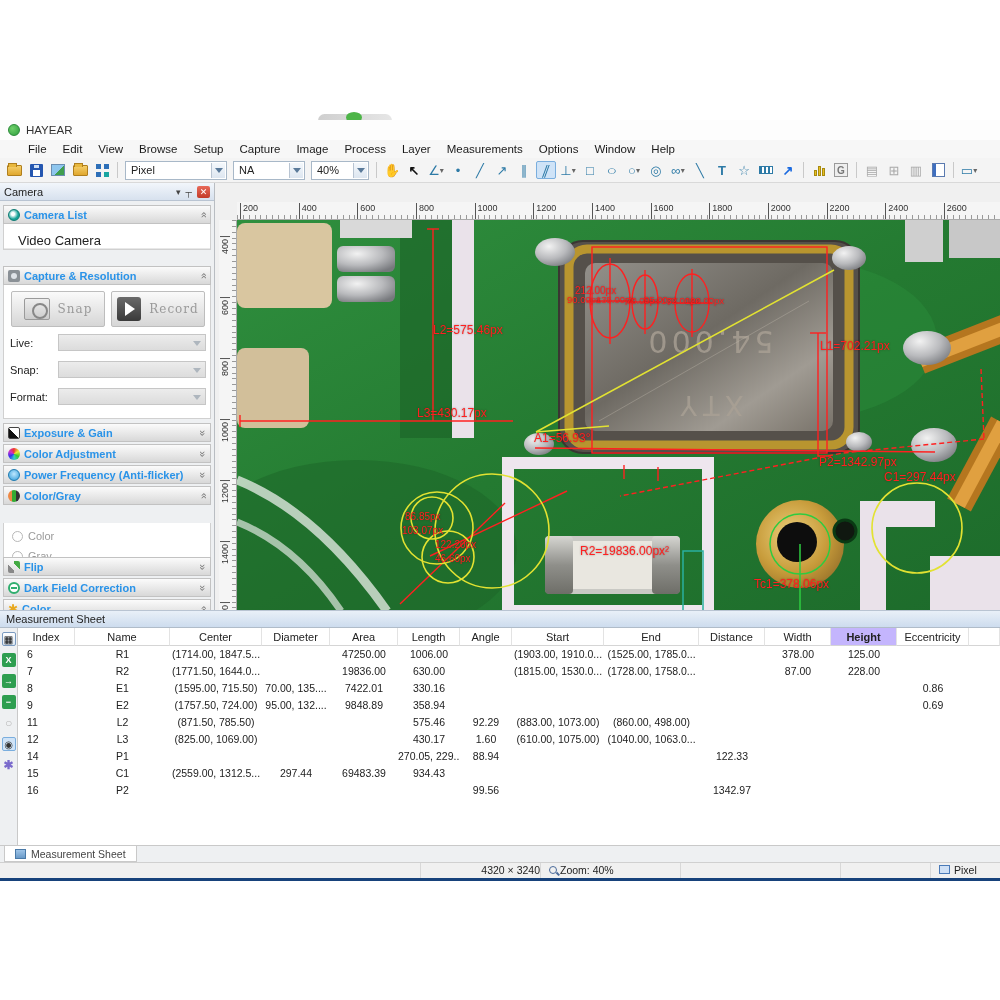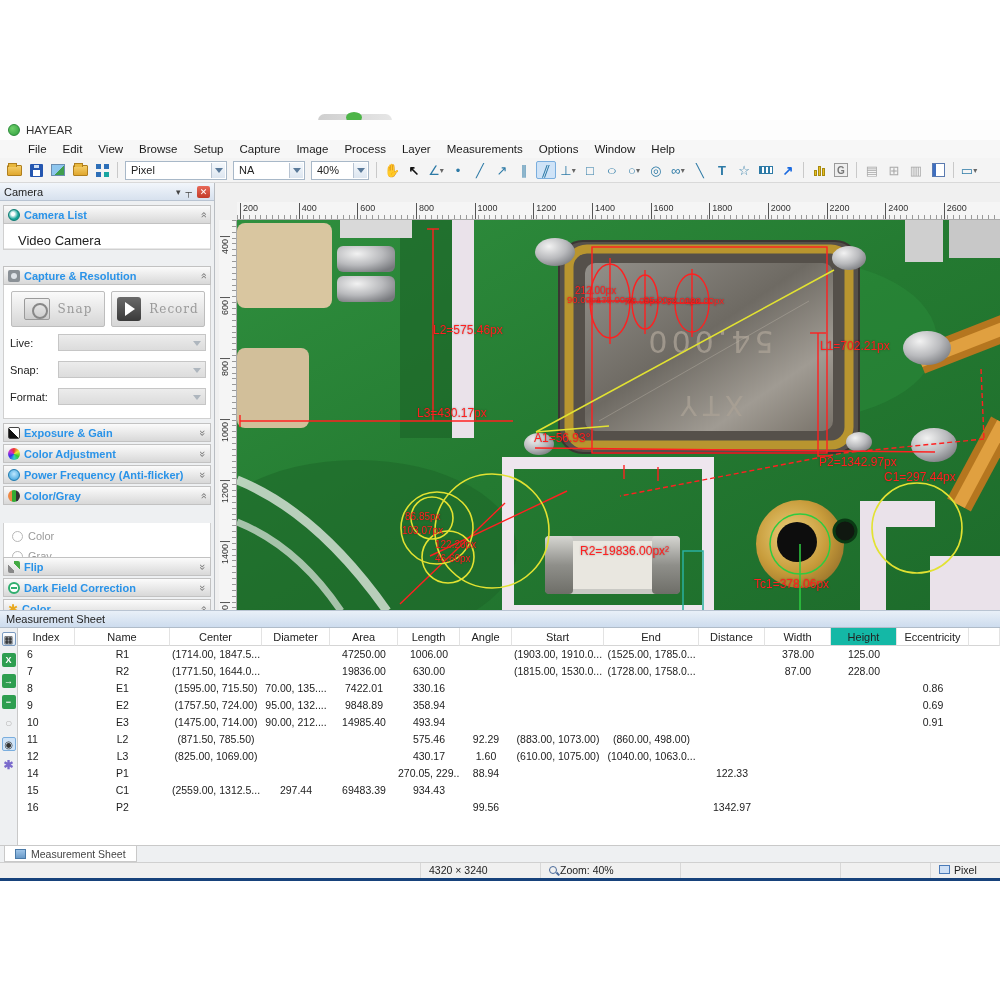--- a/index.html
+++ b/index.html
@@ -99,21 +99,21 @@
   .mstrip { left:0; top:508px; width:18px; height:217px; background:#eef0f2; border-right:1px solid #c9c9c9; display:flex; flex-direction:column; align-items:center; padding-top:4px; gap:7px; }
   .sico { width:14px; height:14px; font-size:10px; line-height:14px; text-align:center; border-radius:2px; }
   .xls { background:#2e9e50; color:#fff; font-weight:bold; font-size:9px; }
   .sheetico { background:linear-gradient(#fff,#dce8f4); border:1px solid #7a9ac0; }
   .ringico { color:#b8b8b8; font-size:12px; }
   .dotico { background:#cfe3f7; border:1px solid #7aaede; color:#333; font-size:10px; }
   .gearico { color:#7a6acc; font-weight:bold; font-size:12px; }
   .mtable { left:18px; top:508px; width:982px; height:217px; background:#fff; }
   .trow { display:grid; grid-template-columns:57px 95px 92px 68px 68px 62px 52px 92px 95px 66px 66px 66px 72px 1fr; }
   .th { font-size:11px; color:#222; text-align:center; height:18px; line-height:18px; border-right:1px solid #e3e3e3; border-bottom:1px solid #d5d5d5; overflow:hidden; white-space:nowrap; }
-  .th.hl { background:#14b8a6; }
+  .th.hl { background:#c4b5fd;font-weight:bold; }
   .td { font-size:10.5px; color:#222; text-align:center; height:17px; line-height:17px; overflow:hidden; white-space:nowrap; }
   .td.first { text-align:left; padding-left:9px; }
   .bottabbar { left:0; top:725px; width:1000px; height:17px; background:#eef0f2; border-top:1px solid #c9c9c9; }
   .bottab { position:absolute; left:4px; top:0; height:16px; background:#fff; border:1px solid #c9c9c9; border-top:none; display:flex; align-items:center; gap:5px; padding:0 10px; font-size:10.5px; color:#444; }
   .tabico { width:11px; height:10px; background:linear-gradient(#9ec4e8,#6a9ac8); border:1px solid #4a7aa8; }
   .statusbar { left:0; top:742px; width:1000px; height:16px; background:#f0f0f0; border-top:1px solid #d0d0d0; font-size:10.5px; color:#222; }
   .scell { position:absolute; top:0; height:16px; line-height:15px; border-left:1px solid #d8d8d8; padding-left:8px; }
   .mag { display:inline-block; width:8px; height:8px; border:1.5px solid #4a6a9a; border-radius:50%; position:relative; margin-right:3px; }
   .mag:after { content:""; position:absolute; left:6px; top:6px; width:4px; height:1.5px; background:#4a6a9a; transform:rotate(45deg); }
   .pxico { display:inline-block; width:11px; height:9px; background:#cfe0f5; border:1px solid #4a7ab8; margin-right:4px; }
@@ -634,36 +634,20 @@
             <div class="td"></div>
             <div class="td"></div>
             <div class="td"></div>
             <div class="td"></div>
             <div class="td"></div>
             <div class="td"></div>
             <div class="td">0.69</div>
             <div class="td"></div>
           </div>
           <div class="trow">
-            <div class="td first">10</div>
-            <div class="td">E3</div>
-            <div class="td">(1475.00, 714.00)</div>
-            <div class="td">90.00, 212....</div>
-            <div class="td">14985.40</div>
-            <div class="td">493.94</div>
-            <div class="td"></div>
-            <div class="td"></div>
-            <div class="td"></div>
-            <div class="td"></div>
-            <div class="td"></div>
-            <div class="td"></div>
-            <div class="td">0.91</div>
-            <div class="td"></div>
-          </div>
-          <div class="trow">
             <div class="td first">11</div>
             <div class="td">L2</div>
             <div class="td">(871.50, 785.50)</div>
             <div class="td"></div>
             <div class="td"></div>
             <div class="td">575.46</div>
             <div class="td">92.29</div>
             <div class="td">(883.00, 1073.00)</div>
             <div class="td">(860.00, 498.00)</div>
             <div class="td"></div>
@@ -740,21 +724,21 @@
     </div>
 
     <div class="abs bottabbar">
       <span class="bottab">
         <span class="tabico"></span>
         <span>Measurement Sheet</span>
       </span>
     </div>
 
     <div class="abs statusbar">
-      <span class="scell" style="left:420px;width:120px;text-align:left">4320 × 3240</span>
+      <span class="scell" style="left:420px;width:120px;text-align:right">4320 × 3240</span>
       <span class="scell" style="left:540px;width:140px"><span class="mag"></span><span>Zoom: 40%</span></span>
       <span class="scell" style="left:680px;width:160px"></span>
       <span class="scell" style="left:840px;width:90px"></span>
       <span class="scell" style="left:930px;width:70px"><span class="pxico"></span><span>Pixel</span></span>
     </div>
     <div class="abs navybar"></div>
   </div>
 </div>
 
 </body></html>

